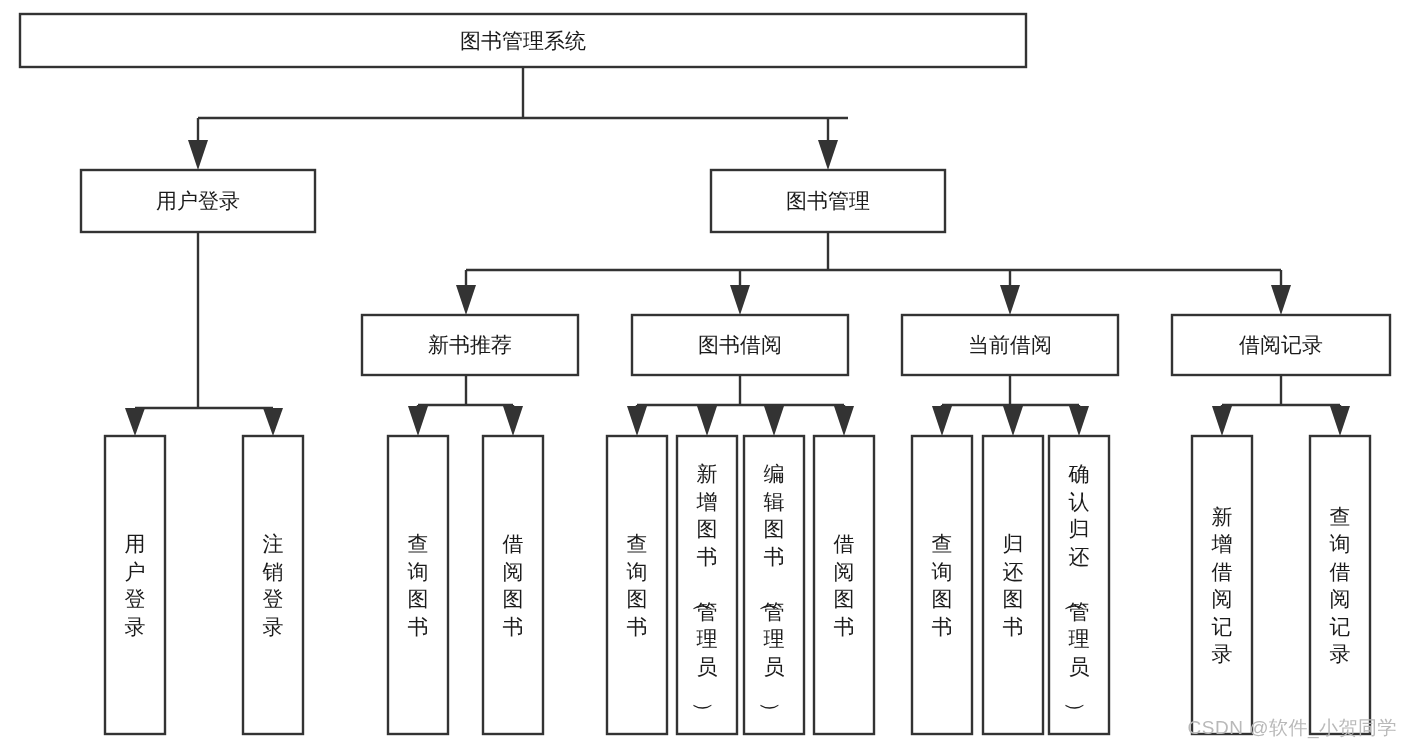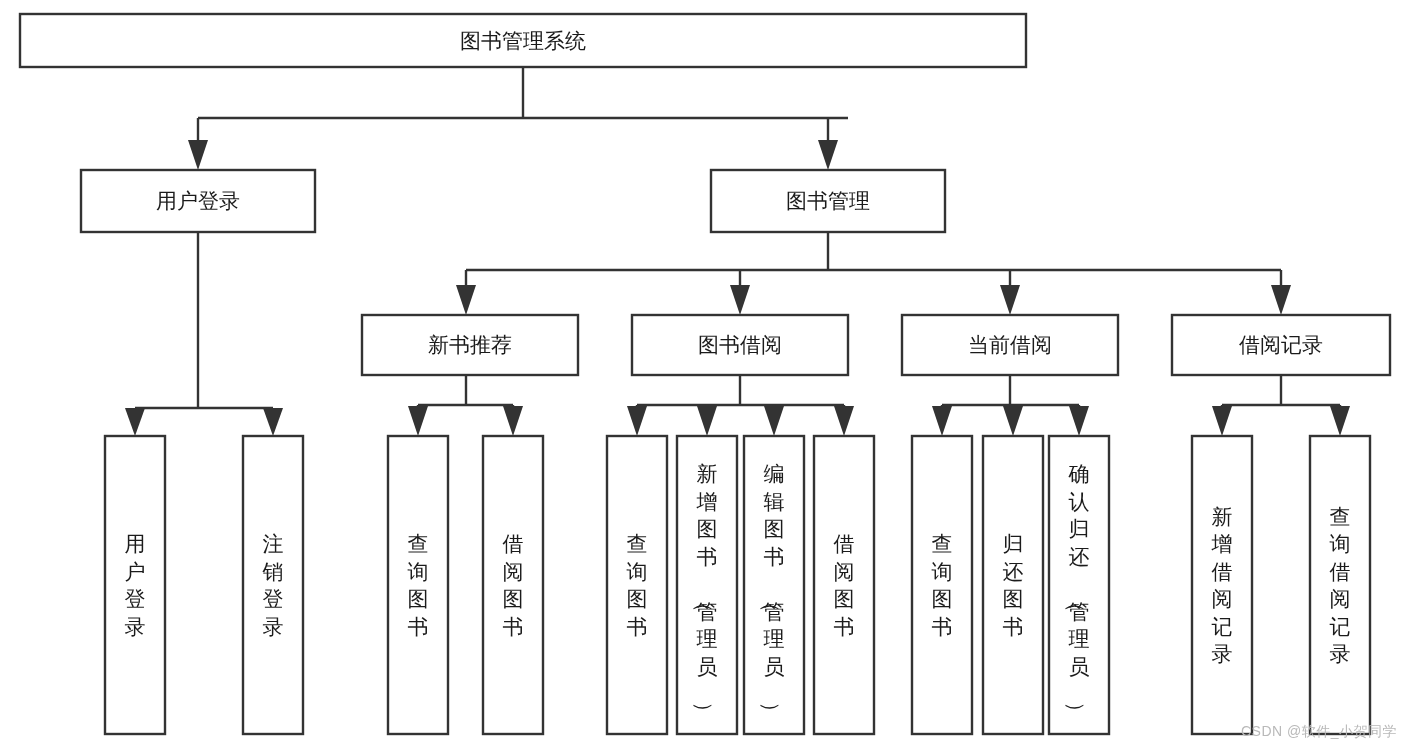--- a/index.html
+++ b/index.html
@@ -50,21 +50,21 @@
     font-family: "Liberation Sans", "DejaVu Sans", sans-serif;
     font-size: 21px;
     fill: #1b1b1b;
     text-anchor: middle;
   }
   .watermark-text {
     position: absolute;
     right: 8px;
     bottom: 6px;
     font-family: "Liberation Sans", "DejaVu Sans", sans-serif;
-    font-size: 14px;
+    font-size: 19px;
     color: #b9b9b9;
     white-space: nowrap;
     letter-spacing: 0.5px;
     pointer-events: none;
   }
 </style>
 </head>
 <body>
 
 <div id="diagram-root">

